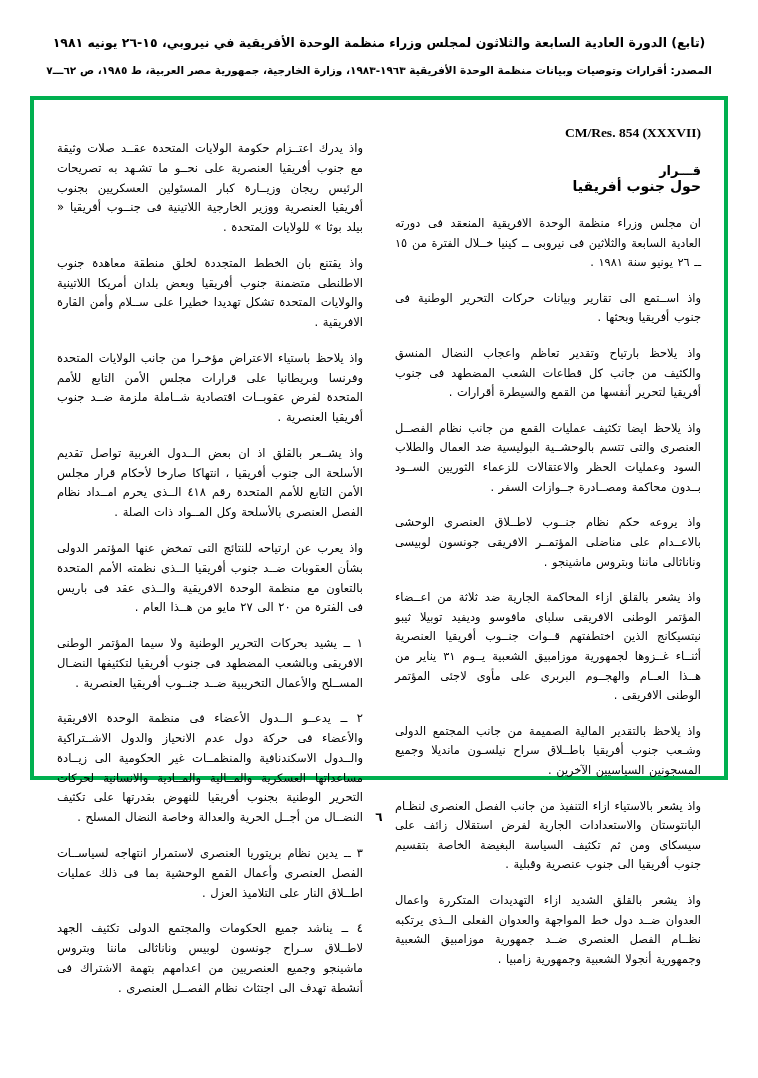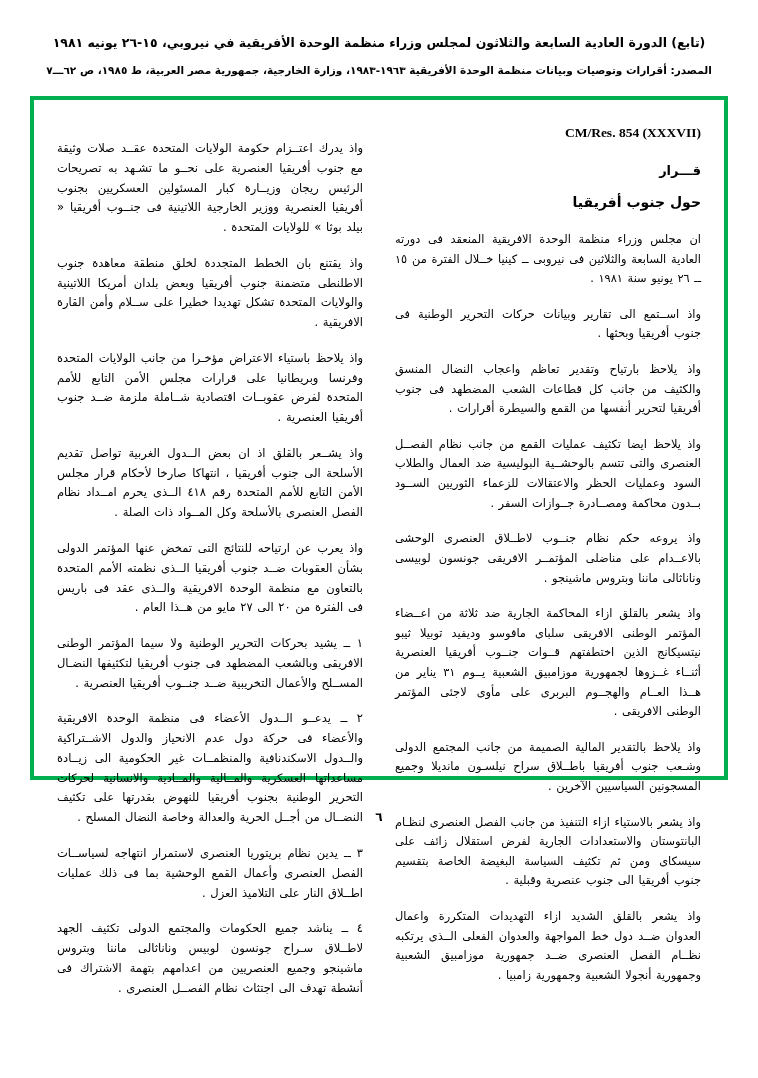--- a/index.html
+++ b/index.html
@@ -77,21 +77,20 @@
     font-family: "Liberation Serif", serif;
     font-size: 13.5px;
     font-weight: bold;
     margin: 2px 0 22px 0;
   }
   .res-kind {
     text-align: right;
     font-size: 13px;
     font-weight: bold;
     letter-spacing: 4px;
-    margin-bottom: 16px;
   }
   .res-title {
     text-align: center;
     font-size: 14px;
     font-weight: bold;
     margin-bottom: 20px;
   }
   p.para {
     font-size: 11.5px;
     line-height: 1.72;

